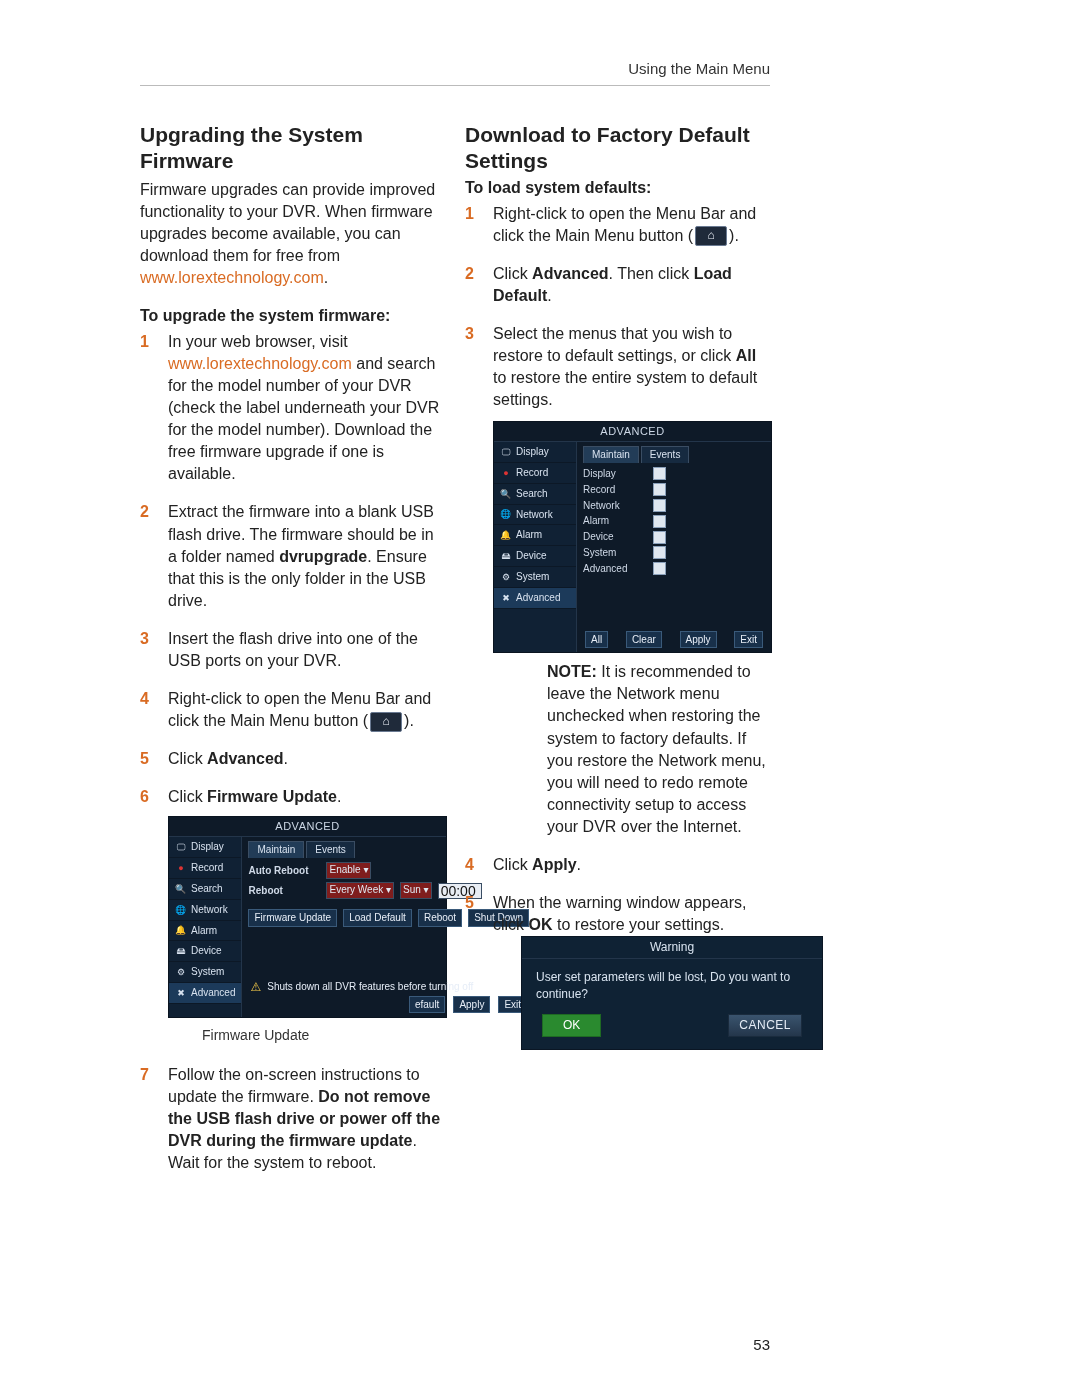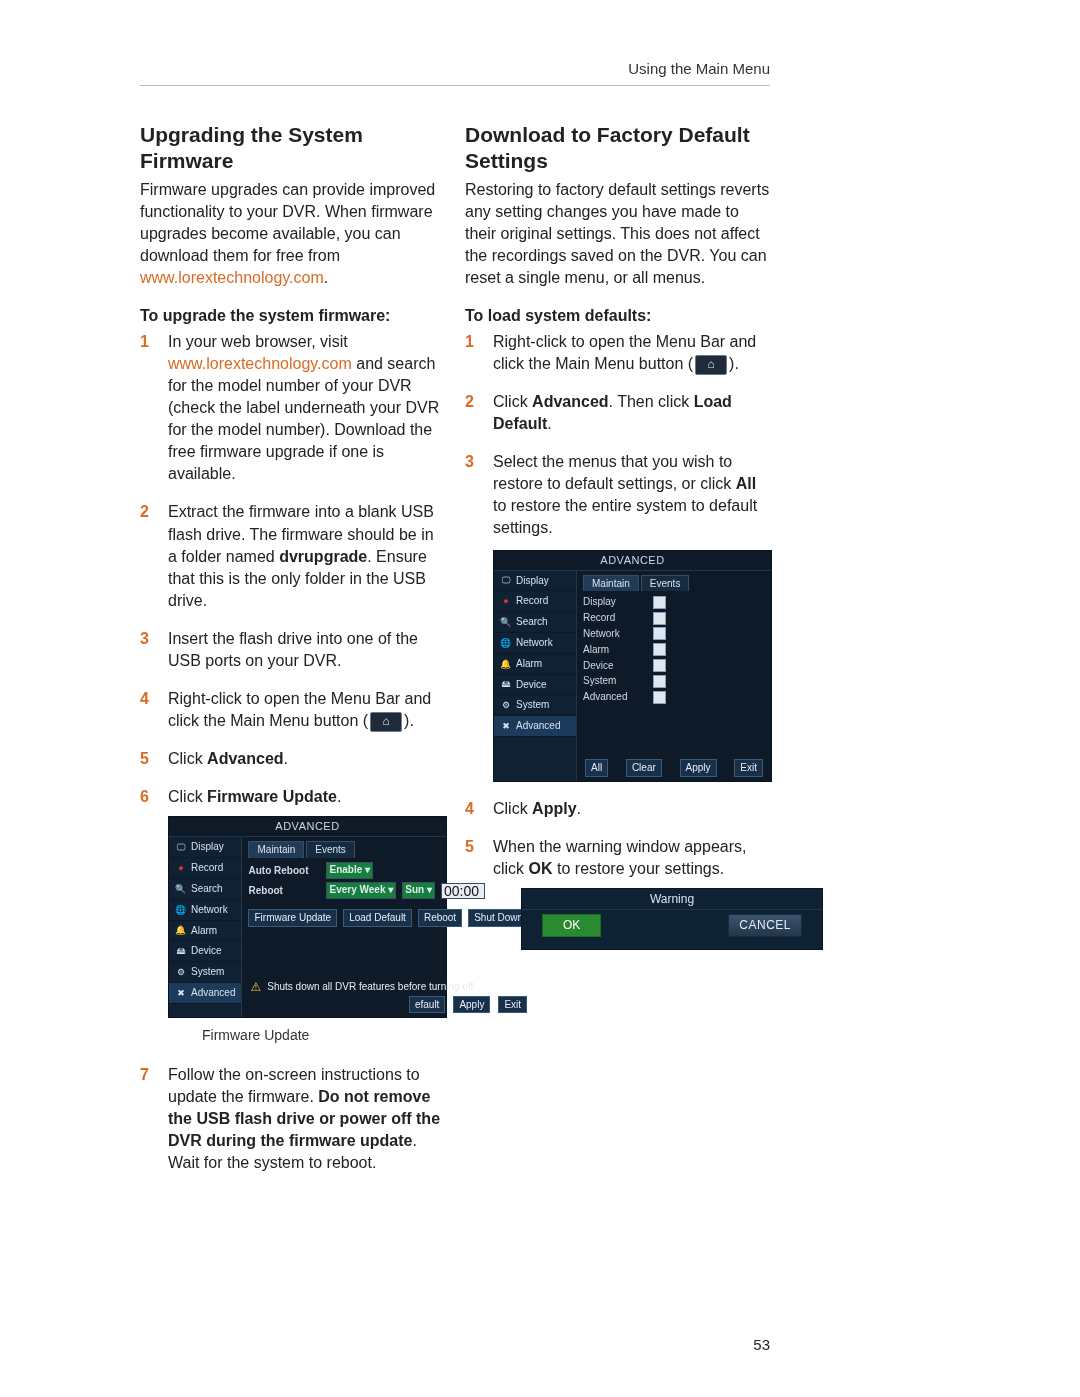--- a/index.html
+++ b/index.html
@@ -176,28 +176,27 @@
   .advpanel .tab.active { background: #223c57; }
   .advpanel .row {
     display: flex;
     align-items: center;
     gap: 6px;
     margin-bottom: 3px;
     font-size: 10px;
   }
   .advpanel .lbl { width: 72px; color: #cfd9e7; font-weight: bold; }
   .advpanel select, .advpanel .sel {
-    background: #15803d;
+    background: #7f1d1d;
     color: #e0e8f2;
     border: 1px solid #3a4d63;
     font-size: 10px;
     padding: 0 2px;
     height: 15px;
     line-height: 13px;
-    font-weight: bold;
   }
   .advpanel input.txt {
     background: #e8edf4;
     color: #111;
     border: 1px solid #3a4d63;
     font-size: 14px;
     height: 14px;
     width: 38px;
     padding: 0 2px;
   }
@@ -417,21 +416,20 @@
           <div class="fig-caption">Firmware Update</div>
         </li>
         <li>
           <span>Follow the on-screen instructions to update the firmware. </span><b>Do not remove the USB flash drive or power off the DVR during the firmware update</b><span>. Wait for the system to reboot.</span>
         </li>
       </ol>
     </div>
 
     <div class="col">
       <h2 class="section">Download to Factory Default Settings</h2>
-      <p class="body">Restoring to factory default settings reverts any setting changes you have made to their original settings. This does not affect the recordings saved on the DVR. You can reset a single menu, or all menus.</p>
 
       <p class="sub">To load system defaults:</p>
 
       <ol class="steps">
         <li>
           <span>Right-click to open the Menu Bar and click the Main Menu button (</span><span class="home-btn"><span>⌂</span></span><span>).</span>
         </li>
         <li>
           <span>Click </span><b>Advanced</b><span>. Then click </span><b>Load Default</b><span>.</span>
         </li>
@@ -514,29 +512,33 @@
                 <div class="footer" style="right:8px; left:8px; justify-content:space-between;">
                   <span class="btn">All</span>
                   <span class="btn">Clear</span>
                   <span class="btn">Apply</span>
                   <span class="btn">Exit</span>
                 </div>
               </div>
             </div>
           </div>
 
+          <div class="notepad" style="margin-top:8px;">
+            <b>NOTE:</b><span> It is recommended to leave the Network menu unchecked when restoring the system to factory defaults. If you restore the Network menu, you will need to redo remote connectivity setup to access your DVR over the Internet.</span>
+          </div>
         </li>
         <li>
           <span>Click </span><b>Apply</b><span>.</span>
         </li>
         <li>
           <span>When the warning window appears, click </span><b>OK</b><span> to restore your settings.</span>
 
-          <div class="warn-dialog" style="margin-top:8px;">
+          <div class="warn-dialog" style="">
             <div class="wtitle">Warning</div>
+            <div class="wbody">User set parameters will be lost, Do you want to continue?</div>
             <div class="wbtns">
               <span class="wok">OK</span>
               <span class="wcancel">CANCEL</span>
             </div>
           </div>
         </li>
       </ol>
     </div>
 
   </div>

